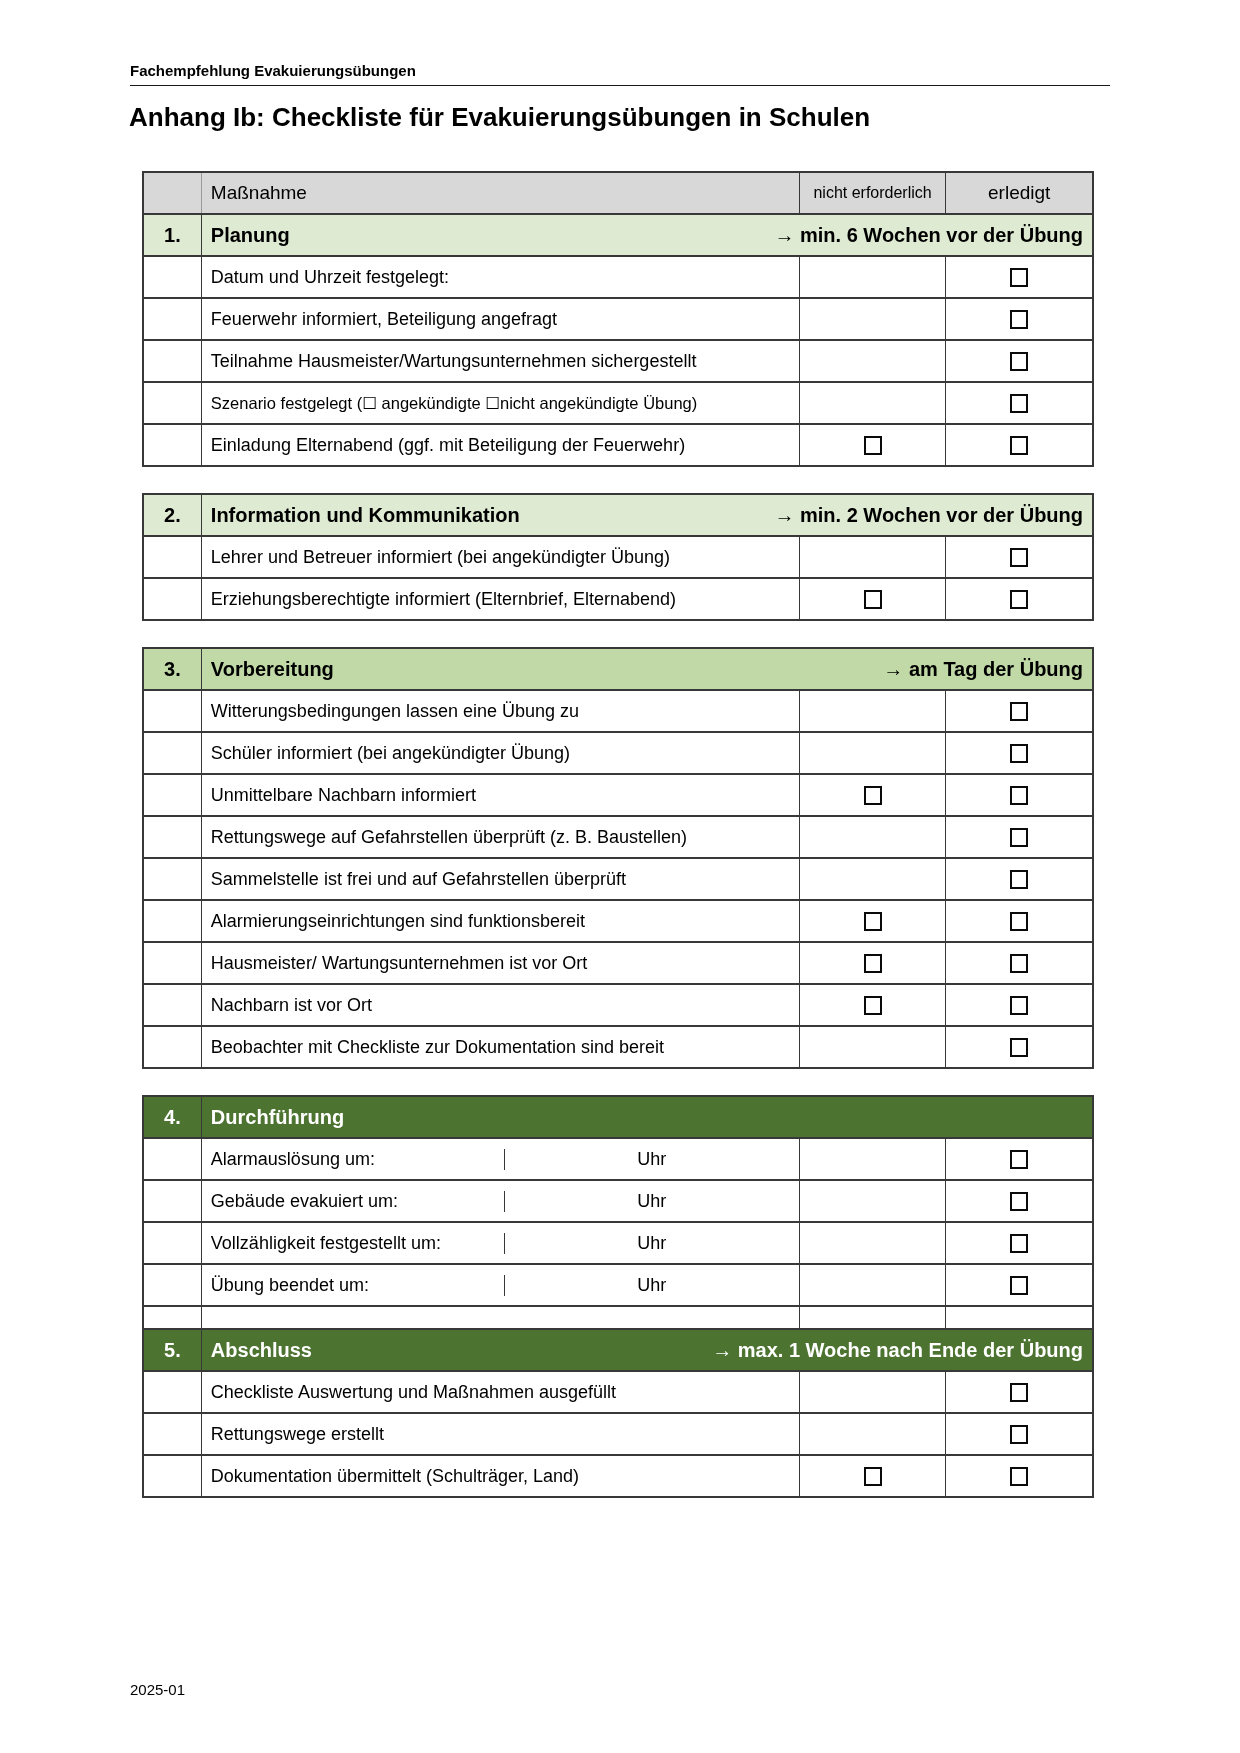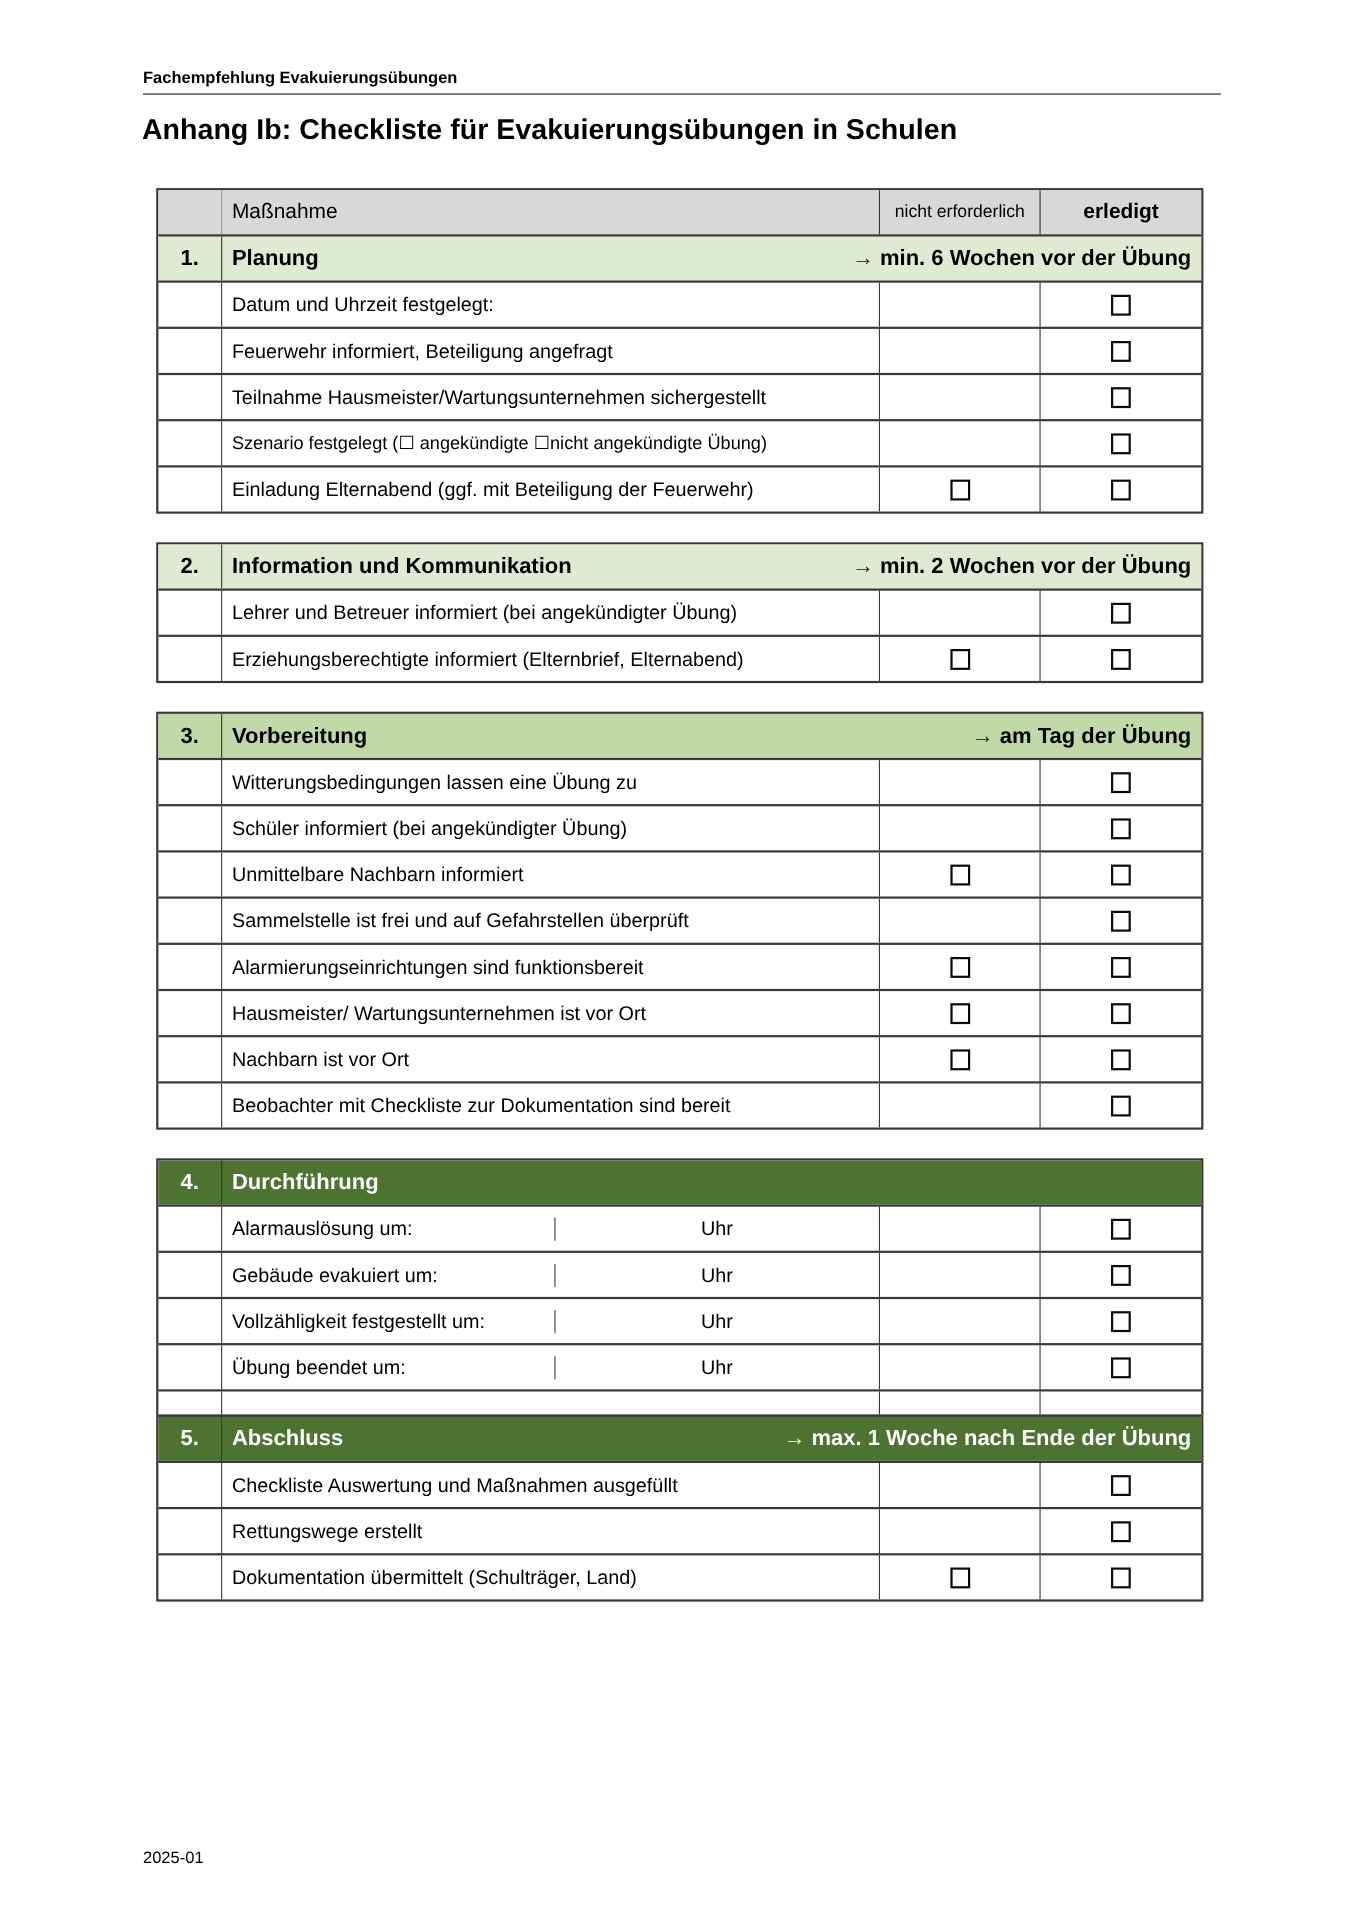--- a/index.html
+++ b/index.html
@@ -32,21 +32,21 @@
   .tbl.gap{margin-top:26px;}
   .row{display:flex;align-items:stretch;min-height:40px;}
   .tbl .row + .row{border-top:2px solid #383838;}
   .row.short{min-height:21px;}
   
   .c{box-sizing:border-box;display:flex;align-items:center;}
   .c-num{width:58px;justify-content:center;border-right:1.5px solid #383838;font-weight:700;font-size:20px;}
   .c-main{width:598.5px;padding-left:9px;font-size:18px;}
   .c-main.small-text{font-size:16.5px;padding-right:4px;}
   .c-nr{width:147px;justify-content:center;border-left:1.5px solid #383838;}
-  .c-done{width:147px;justify-content:center;border-left:1.5px solid #383838;font-weight:bold;}
+  .c-done{width:147px;justify-content:center;border-left:1.5px solid #383838;}
   
   .ghead{background:#d8d8d8;}
   .ghead .c-main{font-size:19px;}
   .ghead .c-nr{font-size:16px;}
   .ghead .c-done{font-size:19px;}
   
   .shead .c-span{
     width:892.5px;display:flex;align-items:center;justify-content:space-between;
     padding:0 9px;box-sizing:border-box;
   }
@@ -212,20 +212,30 @@
           <div class="c c-nr">
             <span class="cb"></span>
           </div>
           <div class="c c-done">
             <span class="cb"></span>
           </div>
         </div>
         <div class="row">
           <div class="c c-num" style="font-weight: 400;"></div>
           <div class="c c-main">
+            <span>Rettungswege auf Gefahrstellen überprüft (z. B. Baustellen)</span>
+          </div>
+          <div class="c c-nr"></div>
+          <div class="c c-done">
+            <span class="cb"></span>
+          </div>
+        </div>
+        <div class="row">
+          <div class="c c-num" style="font-weight: 400;"></div>
+          <div class="c c-main">
             <span>Sammelstelle ist frei und auf Gefahrstellen überprüft</span>
           </div>
           <div class="c c-nr"></div>
           <div class="c c-done">
             <span class="cb"></span>
           </div>
         </div>
         <div class="row">
           <div class="c c-num" style="font-weight: 400;"></div>
           <div class="c c-main">

